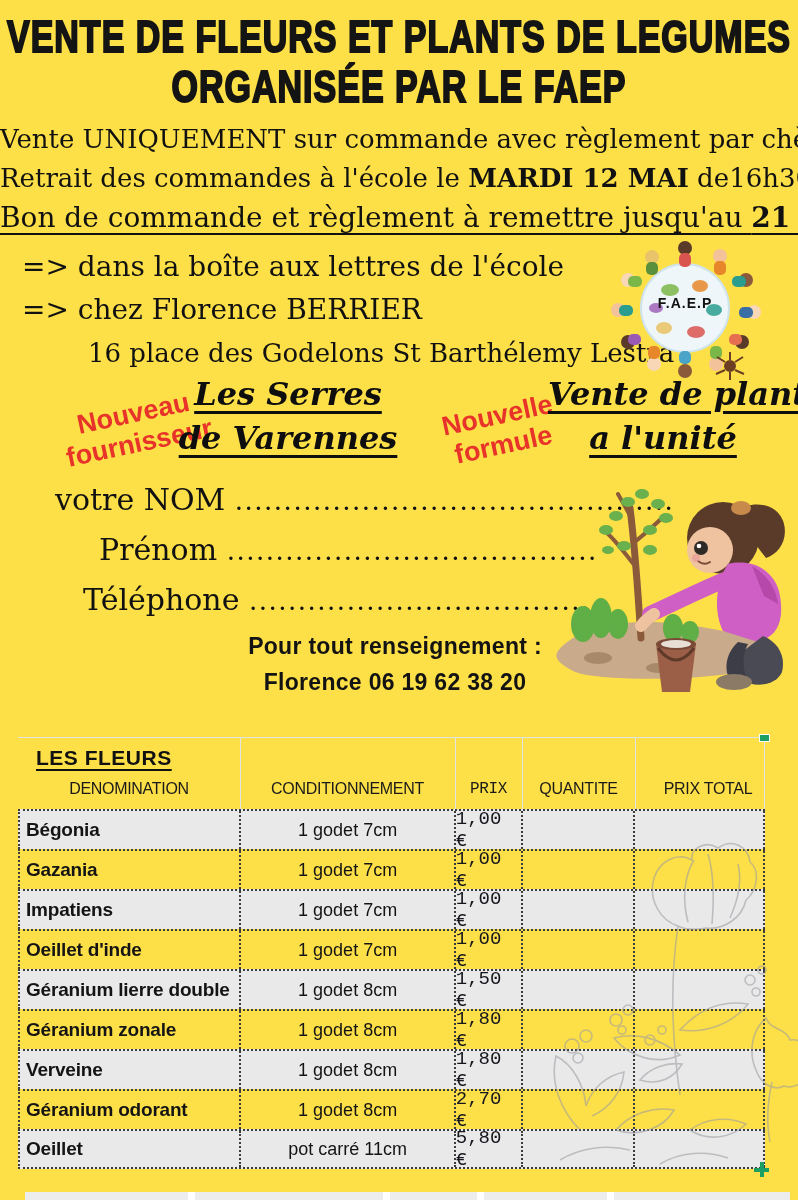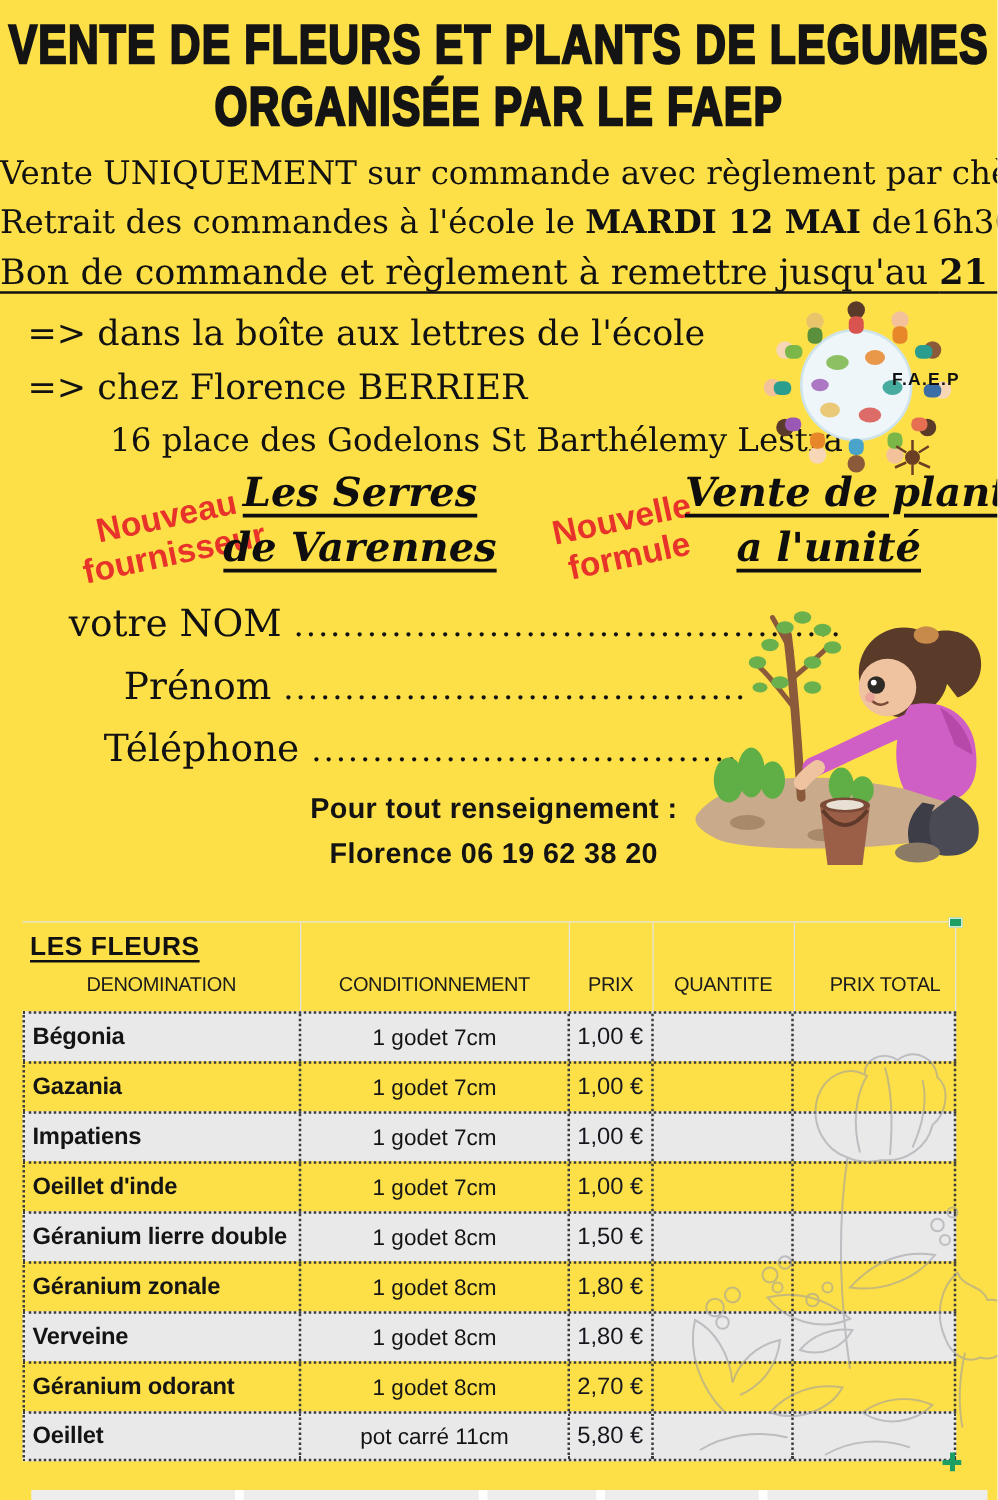--- a/index.html
+++ b/index.html
@@ -37,21 +37,21 @@
     position:absolute; left:22px; font-family:"DejaVu Serif","Liberation Serif",serif;
     font-size:28px; color:#111; white-space:nowrap;
   }
   #arrow1 { top:250px; }
   #arrow2 { top:293px; }
   #address { position:absolute; left:88px; top:338px; font-family:"DejaVu Serif","Liberation Serif",serif; font-size:26px; color:#111; white-space:nowrap; }
 
   
   #faep-logo { position:absolute; left:602px; top:240px; width:166px; height:142px; }
   #faep-label {
-    position:absolute; left:602px; top:295px; width:166px; text-align:right;
+    position:absolute; left:602px; top:295px; width:166px; text-align:center;
     font-weight:900; font-size:14px; letter-spacing:1px; color:#111;
   }
 
   
   .red-badge {
     position:absolute; color:#e8332a; font-weight:800; font-size:27px;
     line-height:30px; text-align:center; transform:rotate(-12deg); white-space:nowrap;
   }
   #badge1 { left:62px; top:398px; }
   #badge2 { left:444px; top:400px; }
@@ -83,29 +83,29 @@
 
   
   #girl-illu { position:absolute; left:538px; top:446px; width:260px; height:256px; }
 
   
   #table-wrap { position:absolute; left:18px; top:737px; width:747px; }
   #grid-zone { position:relative; height:72px; border-top:1px solid #e3e3e3; }
   .faint-v { position:absolute; top:0; width:1px; height:72px; background:#e3e3e3; }
   #sel-square { position:absolute; left:741px; top:-4px; width:11px; height:8px; background:#1d9e63; border:1px solid #fff; }
   #table-title {
-    position:absolute; left:6px; top:8px; font-size:21px; font-weight:bold;
+    position:absolute; left:18px; top:8px; font-size:21px; font-weight:bold;
     text-decoration:underline; text-decoration-thickness:2px; text-underline-offset:4px;
     letter-spacing:0.5px; color:#111;
   }
   #header-row { position:absolute; left:0; top:42px; width:747px; display:flex; }
   .hcell { font-size:16px; color:#1a1a1a; text-align:center; letter-spacing:-0.3px; }
   .c-name { width:222px; }
   .c-cond { width:215px; }
-  .c-prix { width:67px; }
+  .c-prix { width:67px;font-family:Liberation Mono, monospace; }
   .c-qty  { width:113px; }
   .c-total{ width:130px;padding-left:16px; }
 
   #tbody { position:relative; width:747px; }
   .trow { display:flex; border-top:2px dotted #3c3c3c; border-left:2px dotted #3c3c3c; height:40px;justify-content:center; }
   .trow:last-child { border-bottom:2px dotted #3c3c3c; }
   .trow.stripe { background:#e9e9e9; }
   .cell { border-right:2px dotted #3c3c3c; display:flex; align-items:center; overflow:hidden; }
   .cell.c-name { font-weight:bold; font-size:19px; padding-left:6px; letter-spacing:-0.2px; }
   .cell.c-cond { font-size:18px; justify-content:center; }

